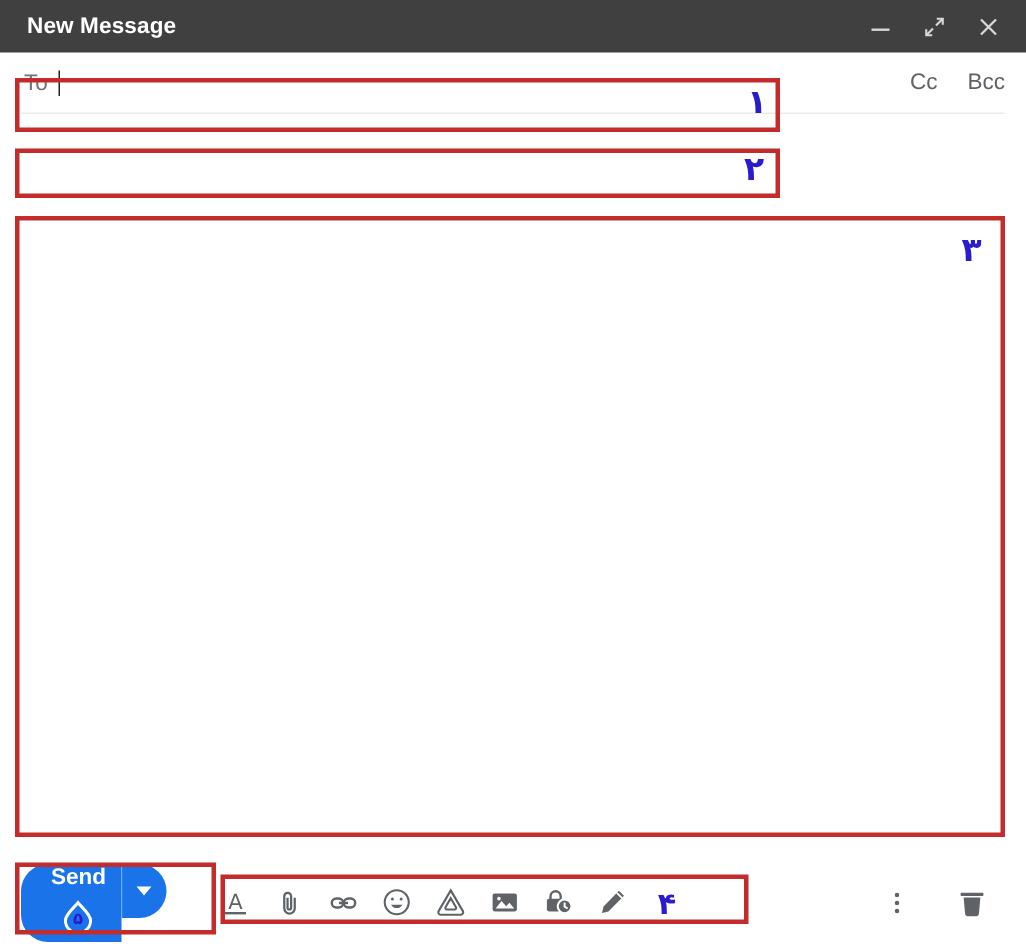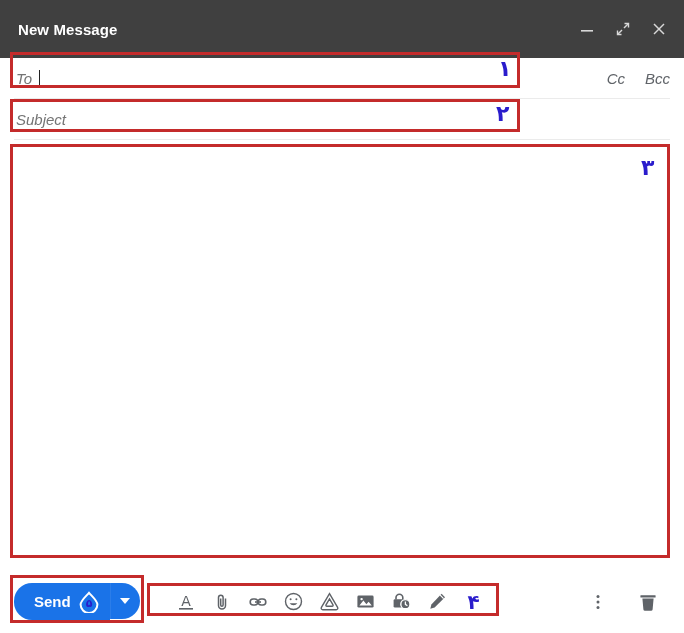--- a/index.html
+++ b/index.html
@@ -10,21 +10,21 @@
   body {
     width: 684px;
     height: 633px;
     font-family: "Liberation Sans", sans-serif;
     overflow: hidden;
     position: relative;
   }
 
   
   #titlebar {
-    height: 58px;
+    height: 35px;
     background: #404040;
     display: flex;
     align-items: center;
     padding: 0 14px 0 18px;
     box-sizing: border-box;
   }
   #titlebar .title {
     color: #ffffff;
     font-size: 15px;
     font-weight: bold;
@@ -44,21 +44,20 @@
     justify-content: center;
     color: #d8d8d8;
     cursor: pointer;
   }
 
   
   #compose {
     position: relative;
     padding: 0 14px;
     box-sizing: border-box;
-    font-style: italic;
   }
 
   .field-row {
     position: relative;
     display: flex;
     align-items: center;
     border-bottom: 1px solid #ebebeb;
     height: 40px;
   }
   .field-text {
@@ -113,28 +112,29 @@
   #send-wrap {
     position: relative;
     display: flex;
     align-items: stretch;
   }
   #send-btn {
     background: #1a73e8;
     color: #fff;
     border: none;
     border-radius: 18px 0 0 18px;
-    height: 37px;
+    height: 52px;
     padding: 0 10px 0 20px;
     font-size: 15px;
     font-weight: bold;
     display: flex;
     align-items: center;
     gap: 7px;
     cursor: pointer;
+    flex-direction: column;
   }
   #send-caret {
     background: #1a73e8;
     border: none;
     border-left: 1px solid #2b7de9;
     border-radius: 0 18px 18px 0;
     height: 36px;
     width: 30px;
     display: flex;
     align-items: center;
@@ -236,23 +236,20 @@
 
   <div class="field-row">
     <span class="field-text">To</span>
     <span class="caret"></span>
     <div class="ccbcc">
       <span>Cc</span>
       <span>Bcc</span>
     </div>
   </div>
 
-  <div class="field-row">
-    <span class="field-text">Subject</span>
-  </div>
 
   <div id="editor"></div>
 </div>
 
 <div id="bottombar">
 
   <div id="send-wrap">
     <button id="send-btn">
       <span>Send</span>
       <span class="send-marker">

